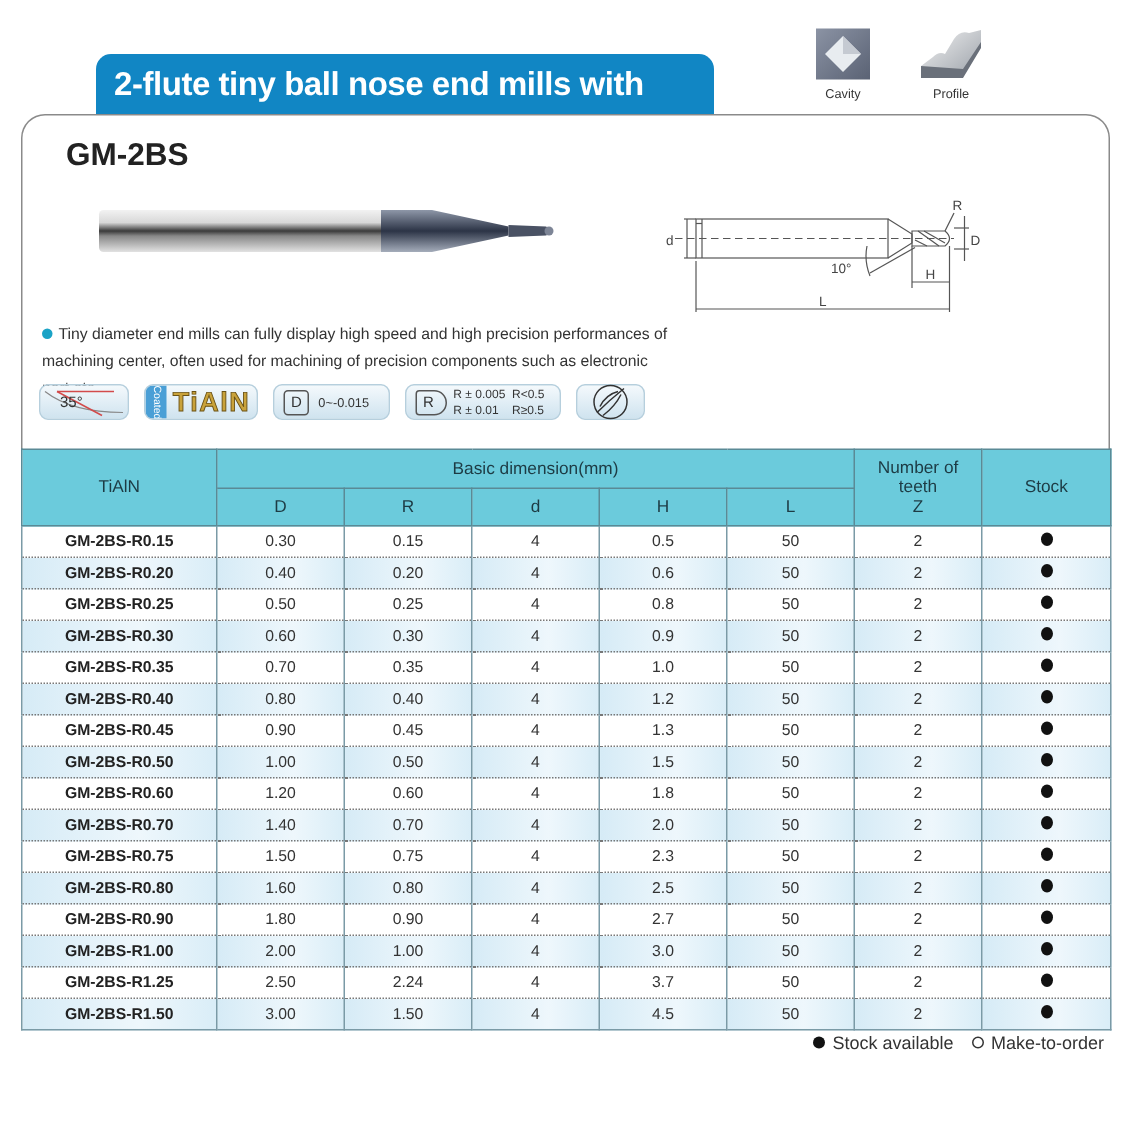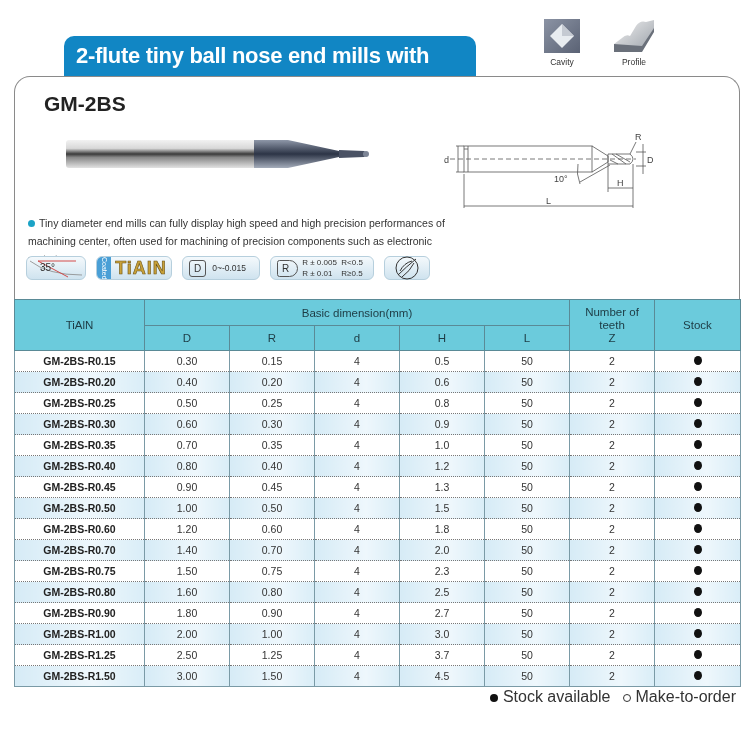--- a/index.html
+++ b/index.html
@@ -58,21 +58,21 @@
     height: 21px; text-align: center; color: #333;
     border-left: 1px solid #7a9aa6; border-right: 1px solid #7a9aa6;
     border-bottom: 1px dotted #777;
   }
   .spec tbody tr:nth-child(even) td { background: linear-gradient(90deg, #d6ebf6, #eef7fc 60%, #d9edf7); }
   .spec tbody tr:last-child td { border-bottom: 1px solid #7a9aa6; margin-left: 12px; }
   .spec td.type { font-weight: bold; color: #222; }
   .stock-dot { display: inline-block; width: 8px; height: 9px; border-radius: 50%; background: #111; }
 
   .legend {
-    position: absolute; right: 14px; top: 688px; font-size: 16px; color: #333; display: flex; gap: 12px; align-items: flex-start;
+    position: absolute; right: 14px; top: 688px; font-size: 12px; color: #333; display: flex; gap: 12px; align-items: flex-start;
   }
   .legend .fill { display: inline-block; width: 8px; height: 8px; border-radius: 50%; background: #111; margin-right: 5px; }
   .legend .hollow { display: inline-block; width: 8px; height: 8px; border-radius: 50%; border: 1px solid #333; margin-right: 5px; }
 </style>
 </head>
 <body>
 
 <div class="banner">2-flute tiny ball nose end mills with straight shank</div>
 
 <div class="apps">
@@ -366,21 +366,21 @@
         <td>1.00</td>
         <td>4</td>
         <td>3.0</td>
         <td>50</td>
         <td>2</td>
         <td><span class="stock-dot"></span></td>
       </tr>
       <tr>
         <td class="type">GM-2BS-R1.25</td>
         <td>2.50</td>
-        <td>1.25</td>
+        <td>2.24</td>
         <td>4</td>
         <td>3.7</td>
         <td>50</td>
         <td>2</td>
         <td><span class="stock-dot"></span></td>
       </tr>
       <tr>
         <td class="type">GM-2BS-R1.50</td>
         <td>3.00</td>
         <td>1.50</td>

